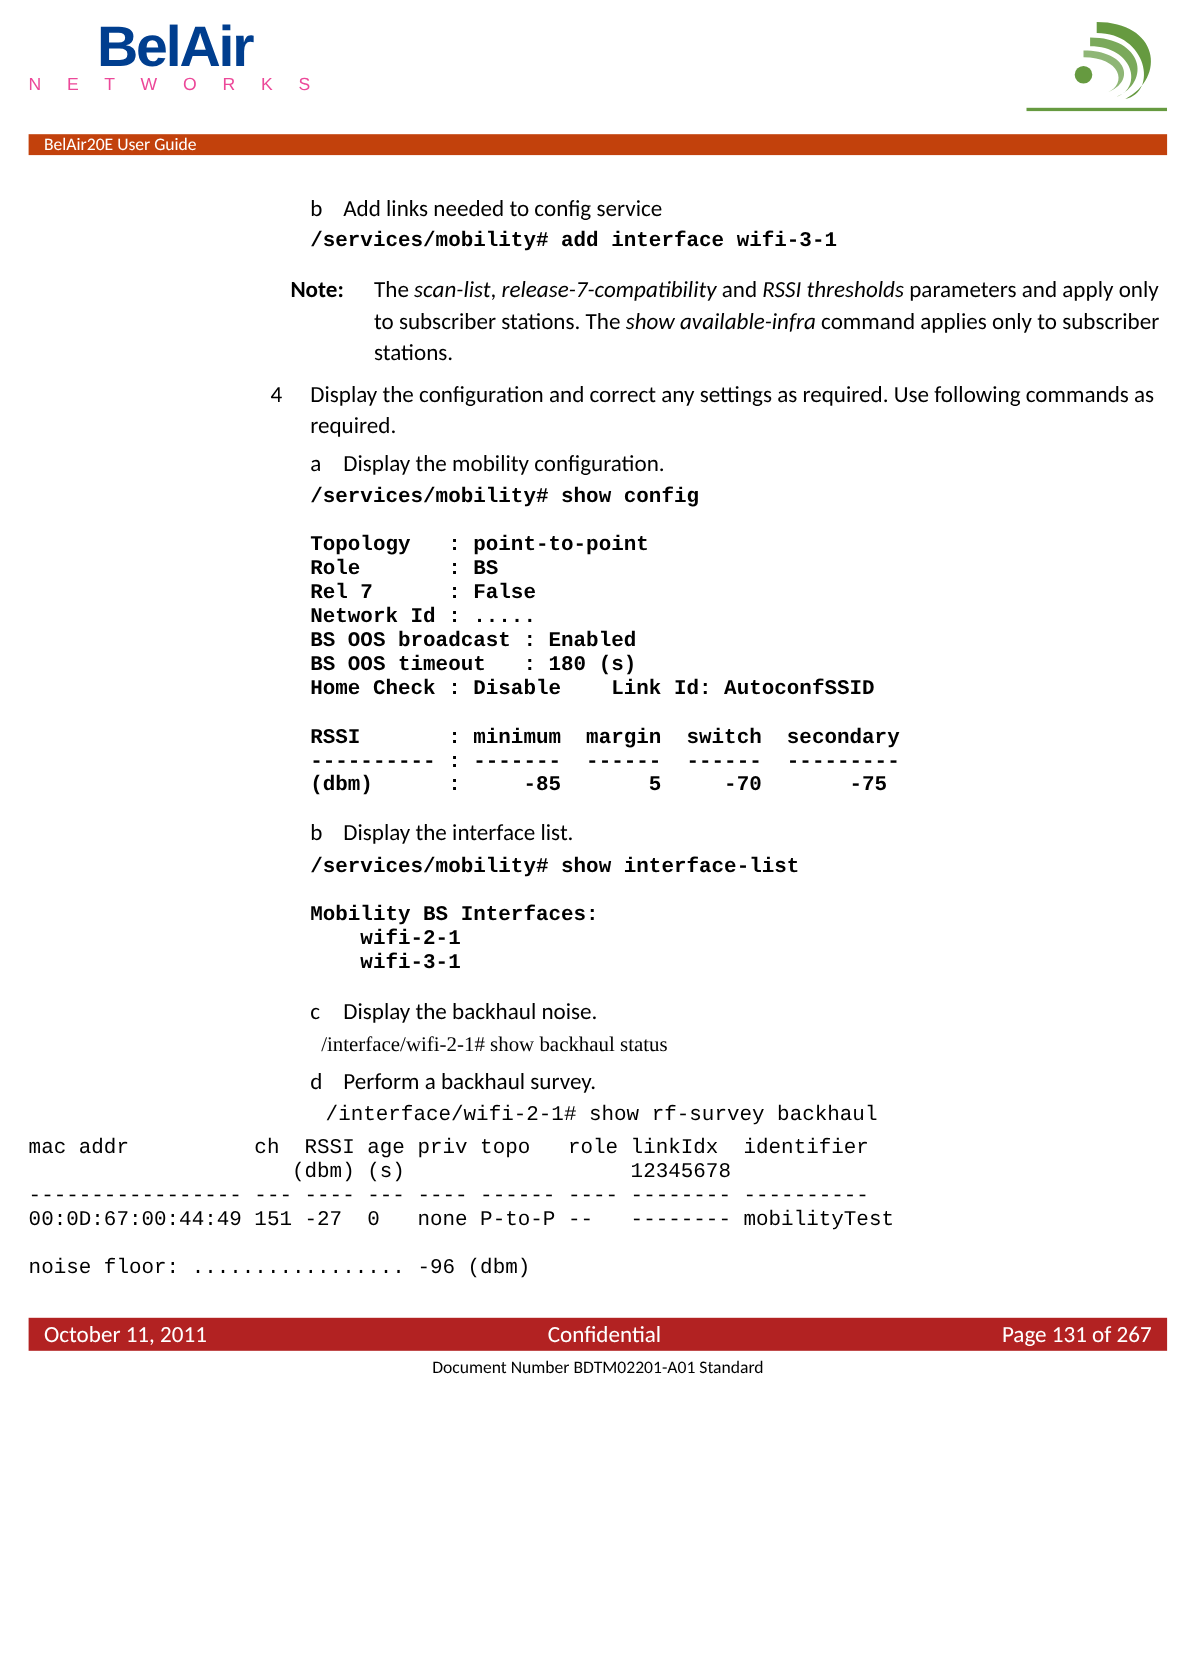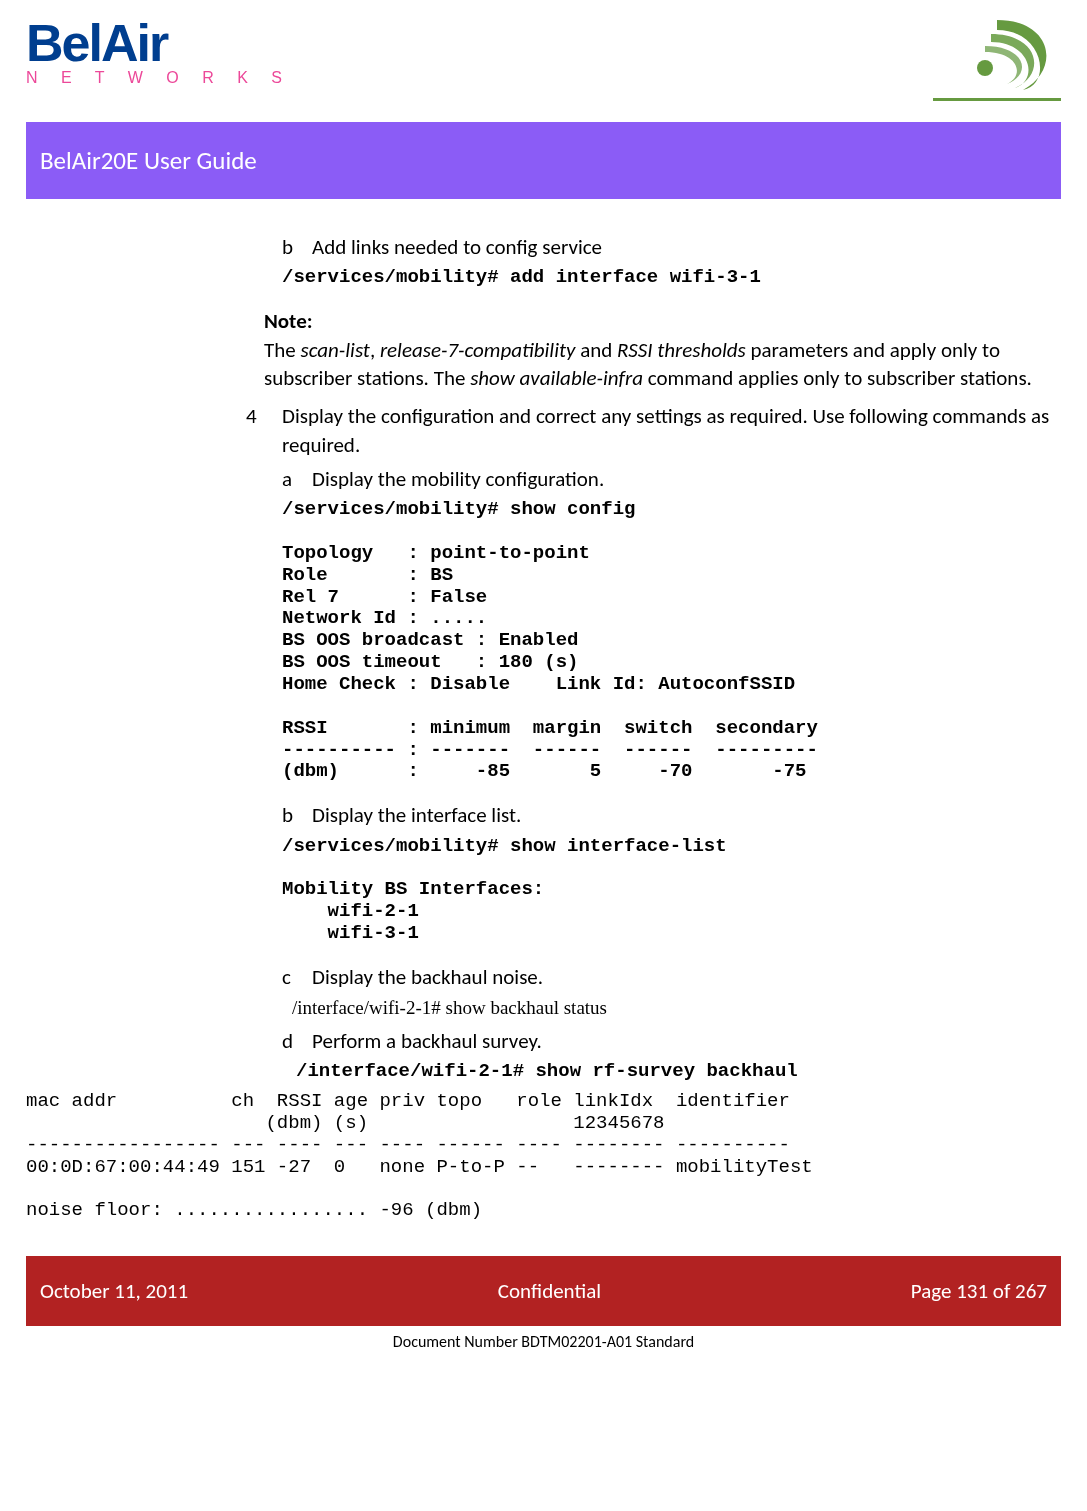--- a/index.html
+++ b/index.html
@@ -13,46 +13,46 @@
   .page {
     padding: 20px 26px 12px 26px;
     box-sizing: border-box;
   }
   .top-row {
     display: flex;
     justify-content: space-between;
     align-items: flex-start;
     margin-bottom: 16px;
   }
-  .logo-block { display: block; }
+  .logo-block { display: block; text-align: center; }
   .logo-main {
     font-family: Arial, Helvetica, sans-serif;
     font-weight: bold;
     font-size: 52px;
     letter-spacing: -2px;
     color: #003e8f;
     line-height: 0.9;
   }
   .logo-sub {
     font-family: Arial, Helvetica, sans-serif;
     font-size: 16px;
     letter-spacing: 9.5px;
     color: #ec4899;
     margin-top: 2px;
   }
   .swirl { width: 128px; height: 86px; }
   .banner {
-    background: #8b5cf6;
+    background: #c2410c;
     color: #fff;
     display: flex;
     justify-content: space-between;
     align-items: center;
-    padding: 23px 14px;
-    font-family: 'Gill Sans','Gill Sans MT', Calibri, sans-serif;
-    font-size: 25px;
+    padding: 0 14px;
+    font-family: 'Gill Sans','Gill Sans MT', Calibri, sans-serif;
+    font-size: 16px;
     margin-bottom: 34px;
   }
   .content {
     margin-left: 256px;
     font-size: 21px;
     line-height: 1.35;
     font-family: 'Gill Sans','Gill Sans MT', Calibri, sans-serif;
   }
   .content .mono {
     font-family: 'Courier New', monospace;
@@ -78,21 +78,21 @@
     white-space: pre;
     line-height: 1.15;
     margin: 4px 0 16px 0;
   }
   .footer-bar {
     background: #b22222;
     color: #fff;
     display: flex;
     justify-content: space-between;
     align-items: center;
-    padding: 22px 14px;
+    padding: 2px 14px;
     font-family: 'Gill Sans','Gill Sans MT', Calibri, sans-serif;
     font-size: 21px;
     margin-top: 34px;
   }
   .doc-num {
     text-align: center;
     font-family: 'Gill Sans','Gill Sans MT', Calibri, sans-serif;
     font-size: 16px;
     margin-top: 6px;
   }
@@ -122,21 +122,21 @@
   </div>
 
   <div class="content">
 
     <div class="step-row">
       <div class="inner-marker">b</div>
       <div>Add links needed to config service</div>
     </div>
     <div class="mono-block sub-indent">/services/mobility# add interface wifi-3-1</div>
 
-    <div class="step-row" style="margin-left:-18px;flex-direction:column;">
+    <div class="step-row" style="margin-left:-18px;">
       <div class="note-label">Note:</div>
       <div>
         <span>The </span><span class="italic">scan-list</span><span>, </span><span class="italic">release-7-compatibility</span><span> and </span><span class="italic">RSSI thresholds</span><span> parameters and apply only to subscriber stations. The </span><span class="italic">show available-infra</span><span> command applies only to subscriber stations.</span>
       </div>
     </div>
 
     <div class="step-row" style="margin-left:-36px; margin-top:10px;">
       <div class="outer-marker">4</div>
       <div>Display the configuration and correct any settings as required. Use following commands as required.</div>
     </div>
@@ -175,21 +175,21 @@
     </div>
     <div class="mono" style="margin:6px 0 8px 10px;font-family:Liberation Serif, serif;">/interface/wifi-2-1# show backhaul status</div>
   </div>
 
 
   <div class="content">
     <div class="step-row">
       <div class="inner-marker">d</div>
       <div>Perform a backhaul survey.</div>
     </div>
-    <div class="mono" style="margin:6px 0 8px 14px;font-weight:bold;">/interface/wifi-2-1# show rf-survey backhaul</div>
+    <div class="mono" style="margin:6px 0 8px 14px;">/interface/wifi-2-1# show rf-survey backhaul</div>
   </div>
 
   <div class="fullwidth-mono">mac addr          ch  RSSI age priv topo   role linkIdx  identifier
                      (dbm) (s)                  12345678
 ----------------- --- ---- --- ---- ------ ---- -------- ----------
 00:0D:67:00:44:49 151 -27  0   none P-to-P --   -------- mobilityTest
 
 noise floor: ................. -96 (dbm)</div>
 
   <div class="footer-bar">

